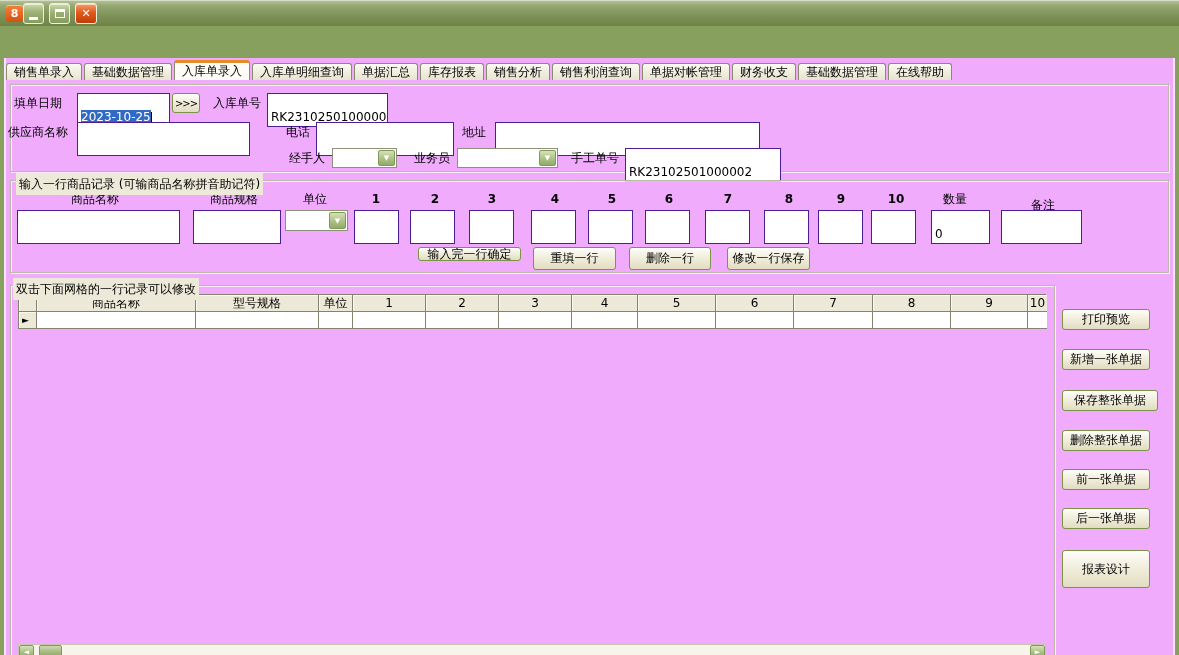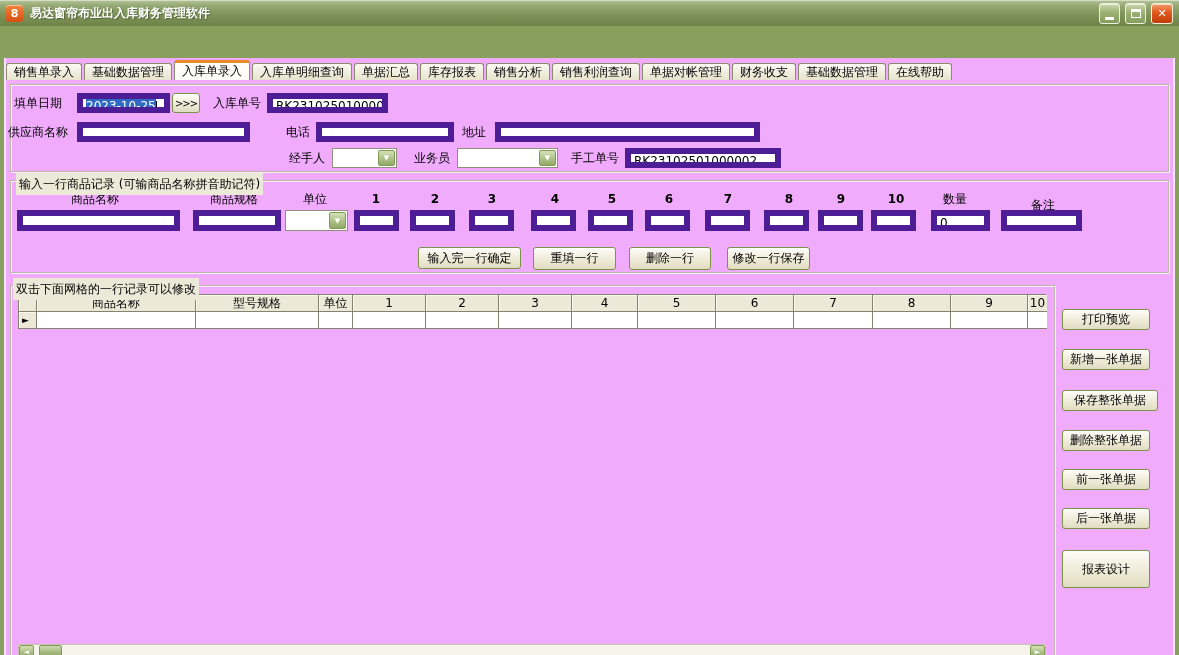--- a/index.html
+++ b/index.html
@@ -54,22 +54,22 @@
   .grp{
     position:absolute;border:1px solid #bcb9a6;
     box-shadow:inset 1px 1px 0 rgba(255,255,255,.75),1px 1px 0 rgba(255,255,255,.75);
   }
   .grplbl{position:absolute;background:#ece9d8;padding:4px 3px;line-height:14px;white-space:nowrap;z-index:3;}
   
   .lbl{position:absolute;line-height:20px;white-space:nowrap;}
   .clbl{position:absolute;transform:translateX(-50%);line-height:14px;white-space:nowrap;}
   .clbl.num{font-weight:bold;}
   .tf{
-    position:absolute;background:#fff;border:6px solid #4c1d95;
-    padding:0 3px;white-space:nowrap;overflow:hidden;line-height:14px;
+    position:absolute;background:#fff;border:1px solid #4c1d95;
+    padding:16px 3px;white-space:nowrap;overflow:hidden;line-height:14px;
   }
   .sel{background:#316ac5;color:#fff;}
   .caret{display:inline-block;width:1px;height:12px;background:#000;vertical-align:middle;}
   .combo{position:absolute;background:#fff;border:1px solid #8e9079;}
   .cbtn{
     position:absolute;right:1px;top:1px;bottom:1px;width:17px;
     background:linear-gradient(180deg,#d5e1b6 0%,#a9be83 60%,#93aa69 100%);
     border:1px solid #7f9a55;border-radius:2px;color:#fff;
     display:flex;align-items:center;justify-content:center;font-size:7px;
   }
@@ -115,21 +115,20 @@
     background:#ece9d8;overflow:hidden;white-space:nowrap;
   }
 </style>
 </head>
 <body>
 
 <div class="window">
 
   <div class="titlebar">
     <div class="app-icon">8</div>
-    <div class="title">易达窗帘布业出入库财务管理软件</div>
     <div class="winbtns">
       <div class="wbtn">
           <span class="glyph-min"></span>
         </div>
       <div class="wbtn">
           <span class="glyph-max"></span>
         </div>
       <div class="wbtn close">
           <span class="glyph-close">✕</span>
         </div>
@@ -209,21 +208,21 @@
     <div class="tf" style="left:527px;top:152px;width:45px;height:21px;"></div>
     <div class="tf" style="left:584px;top:152px;width:45px;height:21px;"></div>
     <div class="tf" style="left:641px;top:152px;width:45px;height:21px;"></div>
     <div class="tf" style="left:701px;top:152px;width:45px;height:21px;"></div>
     <div class="tf" style="left:760px;top:152px;width:45px;height:21px;"></div>
     <div class="tf" style="left:814px;top:152px;width:45px;height:21px;"></div>
     <div class="tf" style="left:867px;top:152px;width:45px;height:21px;"></div>
     <div class="tf" style="left:927px;top:152px;width:59px;height:21px;">0</div>
     <div class="tf" style="left:997px;top:152px;width:81px;height:21px;"></div>
 
-    <div class="btn" style="left:414px;top:189px;width:103px;height:22px;">输入完一行确定</div>
+    <div class="btn" style="left:414px;top:189px;width:103px;height:14px;">输入完一行确定</div>
     <div class="btn" style="left:529px;top:189px;width:83px;height:23px;">重填一行</div>
     <div class="btn" style="left:625px;top:189px;width:82px;height:23px;">删除一行</div>
     <div class="btn" style="left:723px;top:189px;width:83px;height:23px;">修改一行保存</div>
 
     <div class="grp" style="left:6px;top:227px;width:1045px;height:377px;"></div>
     <div class="grplbl" style="left:9px;top:220px;">双击下面网格的一行记录可以修改</div>
 
     <div class="grid" style="left:14px;top:236px;width:1028px;height:35px;">
       <div class="grow">
         <div class="gc gh" style="width:18px;"></div>

